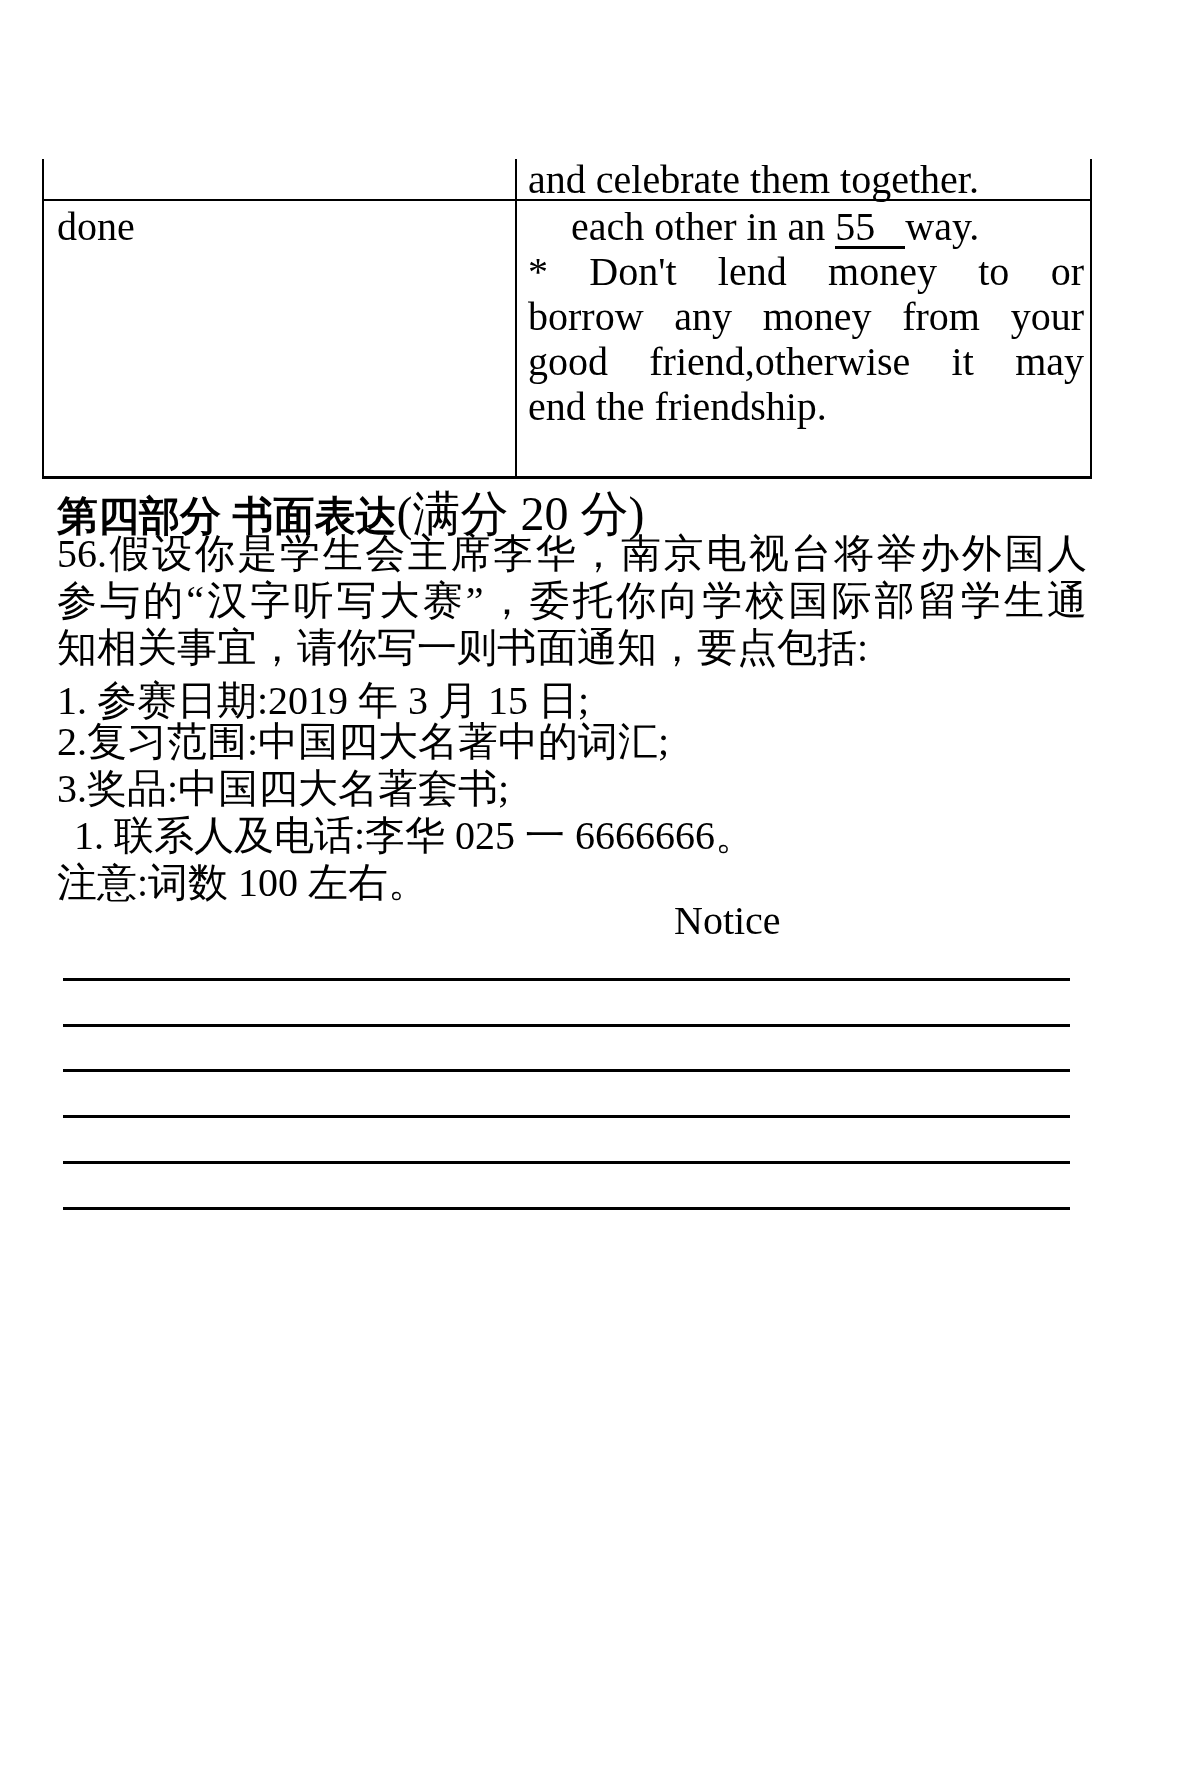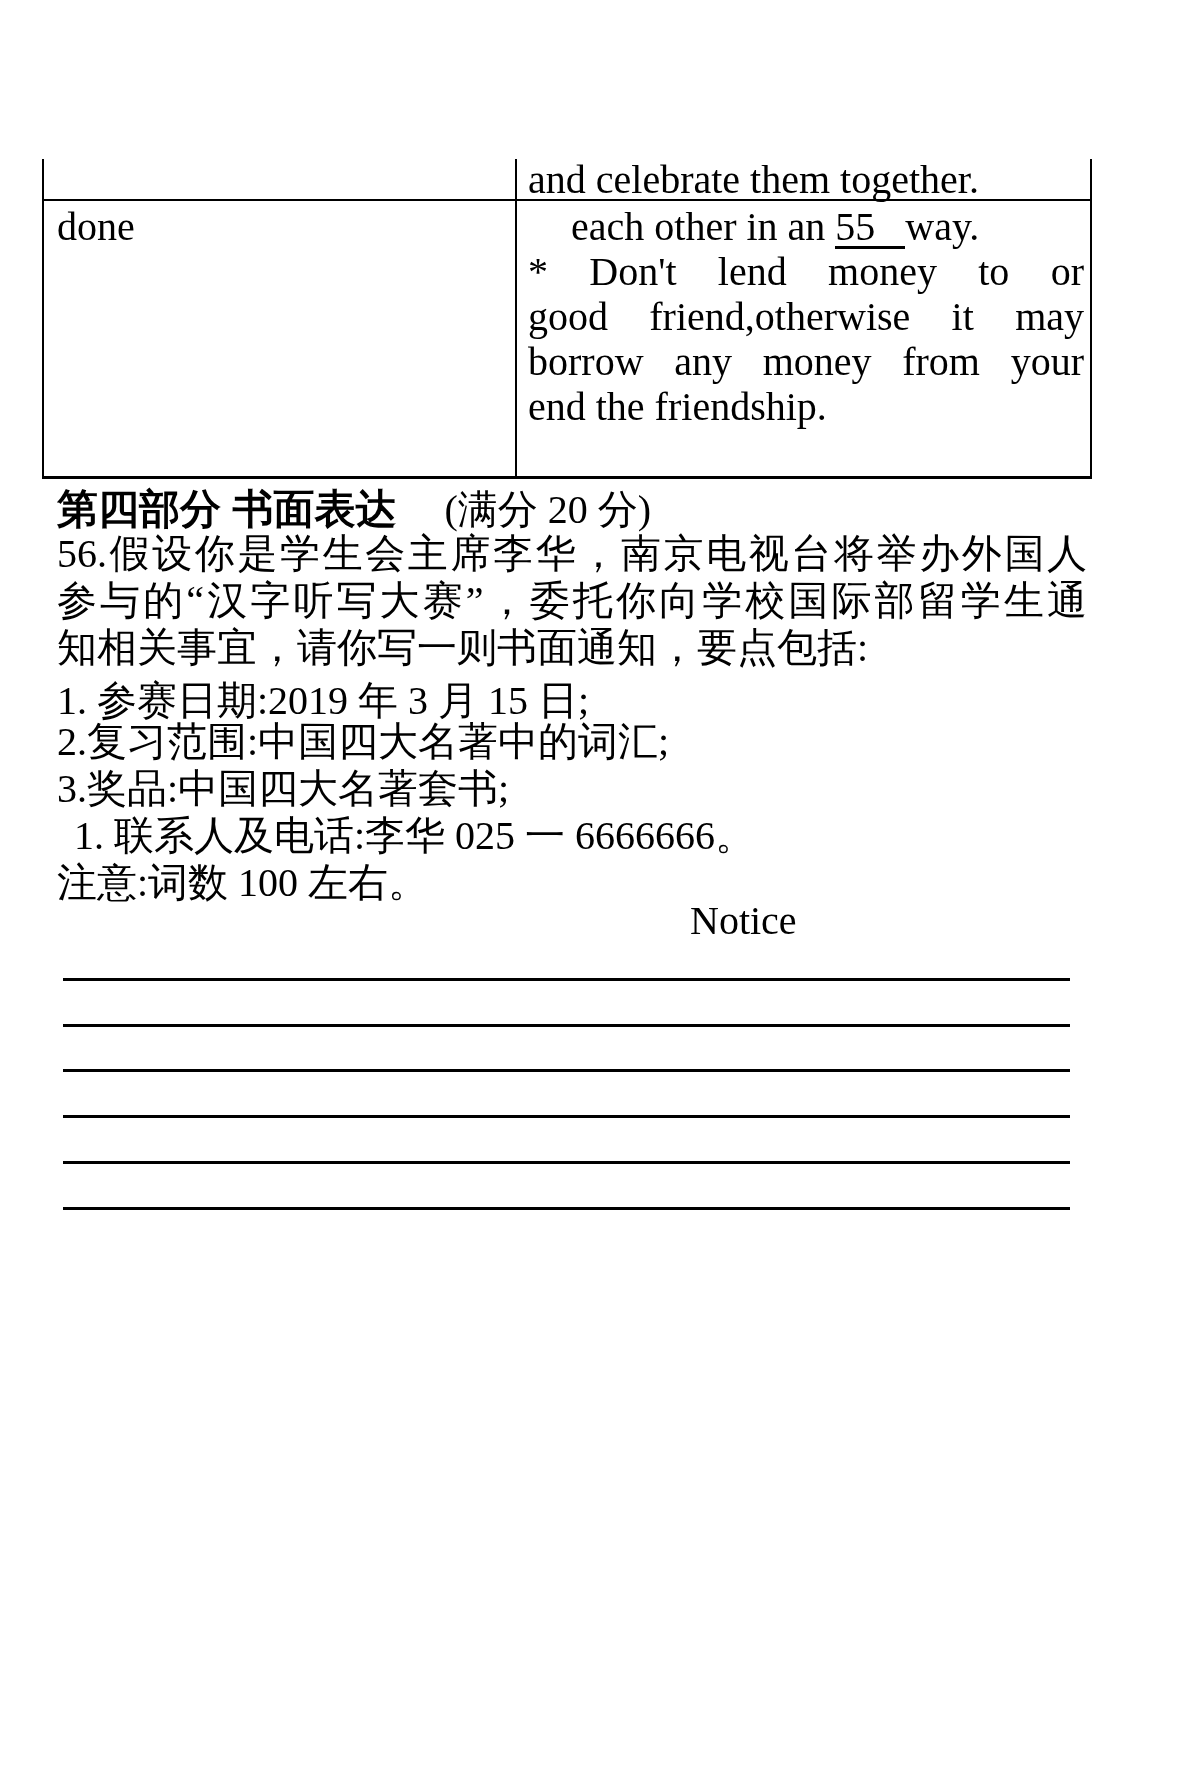--- a/index.html
+++ b/index.html
@@ -32,21 +32,21 @@
   }
 
   
   .cjk { font-size: 40px; line-height: 47px; white-space: nowrap; }
   .cjk-j { white-space: normal; text-align: justify; text-align-last: justify; }
   .heading-bold {
     font-family: "Liberation Sans", sans-serif;
     font-weight: bold;
     font-size: 41px;
   }
-  .heading-normal { font-size: 40px; margin-left: 48px; }
+  .heading-normal { font-size: 48px; }
 
   .essay-title { font-size: 40px; line-height: 45px; }
 
   .writing-line {
     position: absolute;
     left: 63px;
     width: 1007px;
     height: 3px;
     background: #000;
   }
@@ -65,22 +65,22 @@
 
     <div class="cellblock nline" style="left:528px; top:157px; width:556px;">and celebrate them together.</div>
 
     <div class="cellblock" style="left:57px; top:204px; width:446px;">
       <div class="nline">done</div>
     </div>
 
     <div class="cellblock" style="left:528px; top:204px; width:556px;">
       <div class="nline hang"><span>each other in an </span><span class="blank">55</span><span>way.</span></div>
       <div class="jline">* Don't lend money to or</div>
+      <div class="jline">borrow any money from your</div>
       <div class="jline">good friend,otherwise it may</div>
-      <div class="jline">borrow any money from your</div>
       <div class="nline">end the friendship.</div>
     </div>
   </div>
 
   <div class="abs" style="left:57px; top:482px; width:1030px;">
     <span class="heading-bold">第四部分  书面表达</span><span class="heading-normal">(满分 20 分)</span>
   </div>
 
   <div>
     <div class="abs cjk cjk-j" style="left:57px; top:530px; width:1030px;">56.假设你是学生会主席李华，南京电视台将举办外国人</div>
@@ -88,21 +88,21 @@
     <div class="abs cjk" style="left:57px; top:624px;">知相关事宜，请你写一则书面通知，要点包括:</div>
 
     <div class="abs cjk" style="left:57px; top:677px;">1. 参赛日期:2019 年 3 月 15 日;</div>
     <div class="abs cjk" style="left:57px; top:718px;">2.复习范围:中国四大名著中的词汇;</div>
     <div class="abs cjk" style="left:57px; top:765px;">3.奖品:中国四大名著套书;</div>
     <div class="abs cjk" style="left:74px; top:812px;">1. 联系人及电话:李华 025 一 6666666。</div>
 
     <div class="abs cjk" style="left:57px; top:859px;">注意:词数 100 左右。</div>
   </div>
 
-  <div class="abs essay-title" style="left:690px; top:898px;">Notice</div>
+  <div class="abs essay-title" style="left:674px; top:898px;">Notice</div>
 
   <div class="writing-line" style="top:978px;"></div>
   <div class="writing-line" style="top:1024px;"></div>
   <div class="writing-line" style="top:1069px;"></div>
   <div class="writing-line" style="top:1115px;"></div>
   <div class="writing-line" style="top:1161px;"></div>
   <div class="writing-line" style="top:1207px;"></div>
 
 </div>
 

